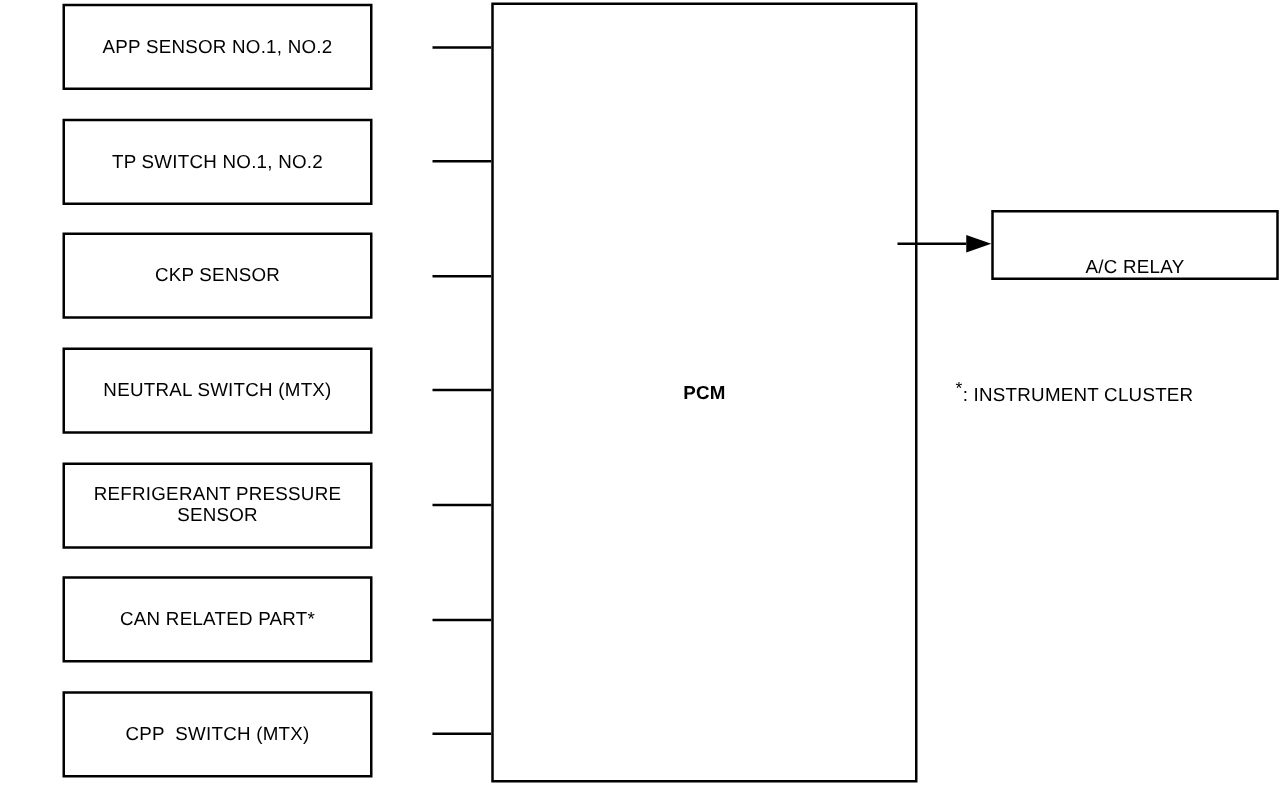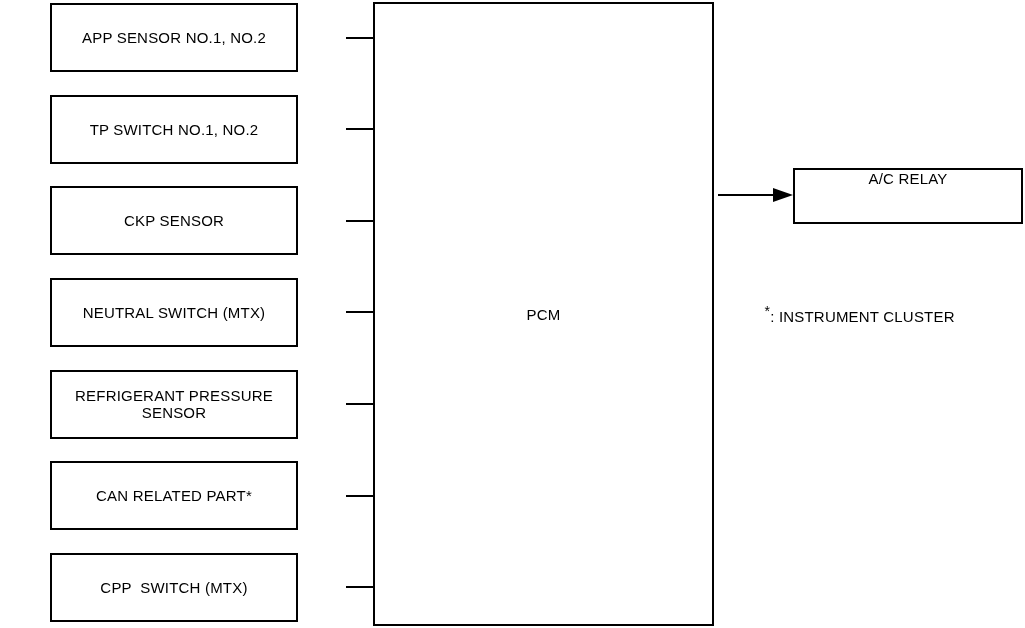--- a/index.html
+++ b/index.html
@@ -58,30 +58,31 @@
   .arrow-head {
     width: 0;
     height: 0;
     border-left: 20px solid #000000;
     border-top: 7px solid transparent;
     border-bottom: 7px solid transparent;
   }
   
   .pcm-box {
     position: absolute;
-    left: 373px;
+    left: 393px;
     top: 2px;
     width: 341px;
     height: 624px;
     border: 2px solid #000000;
     box-sizing: border-box;
     background: #ffffff;
     display: flex;
     align-items: center;
     justify-content: center;
+    font-weight: bold;
   }
   
   .out-arrow {
     position: absolute;
     left: 718px;
     top: 188px;
     height: 14px;
     display: flex;
     align-items: center;
     pointer-events: none;
@@ -91,21 +92,21 @@
   .relay-box {
     position: absolute;
     left: 793px;
     top: 168px;
     width: 230px;
     height: 56px;
     border: 2px solid #000000;
     box-sizing: border-box;
     background: #ffffff;
     display: flex;
-    align-items: flex-start;
+    align-items: flex-end;
     justify-content: center;
   }
   
   .note {
     position: absolute;
     left: 747px;
     top: 291px;
     font-size: 15px;
     letter-spacing: 0.2px;
     white-space: pre;

